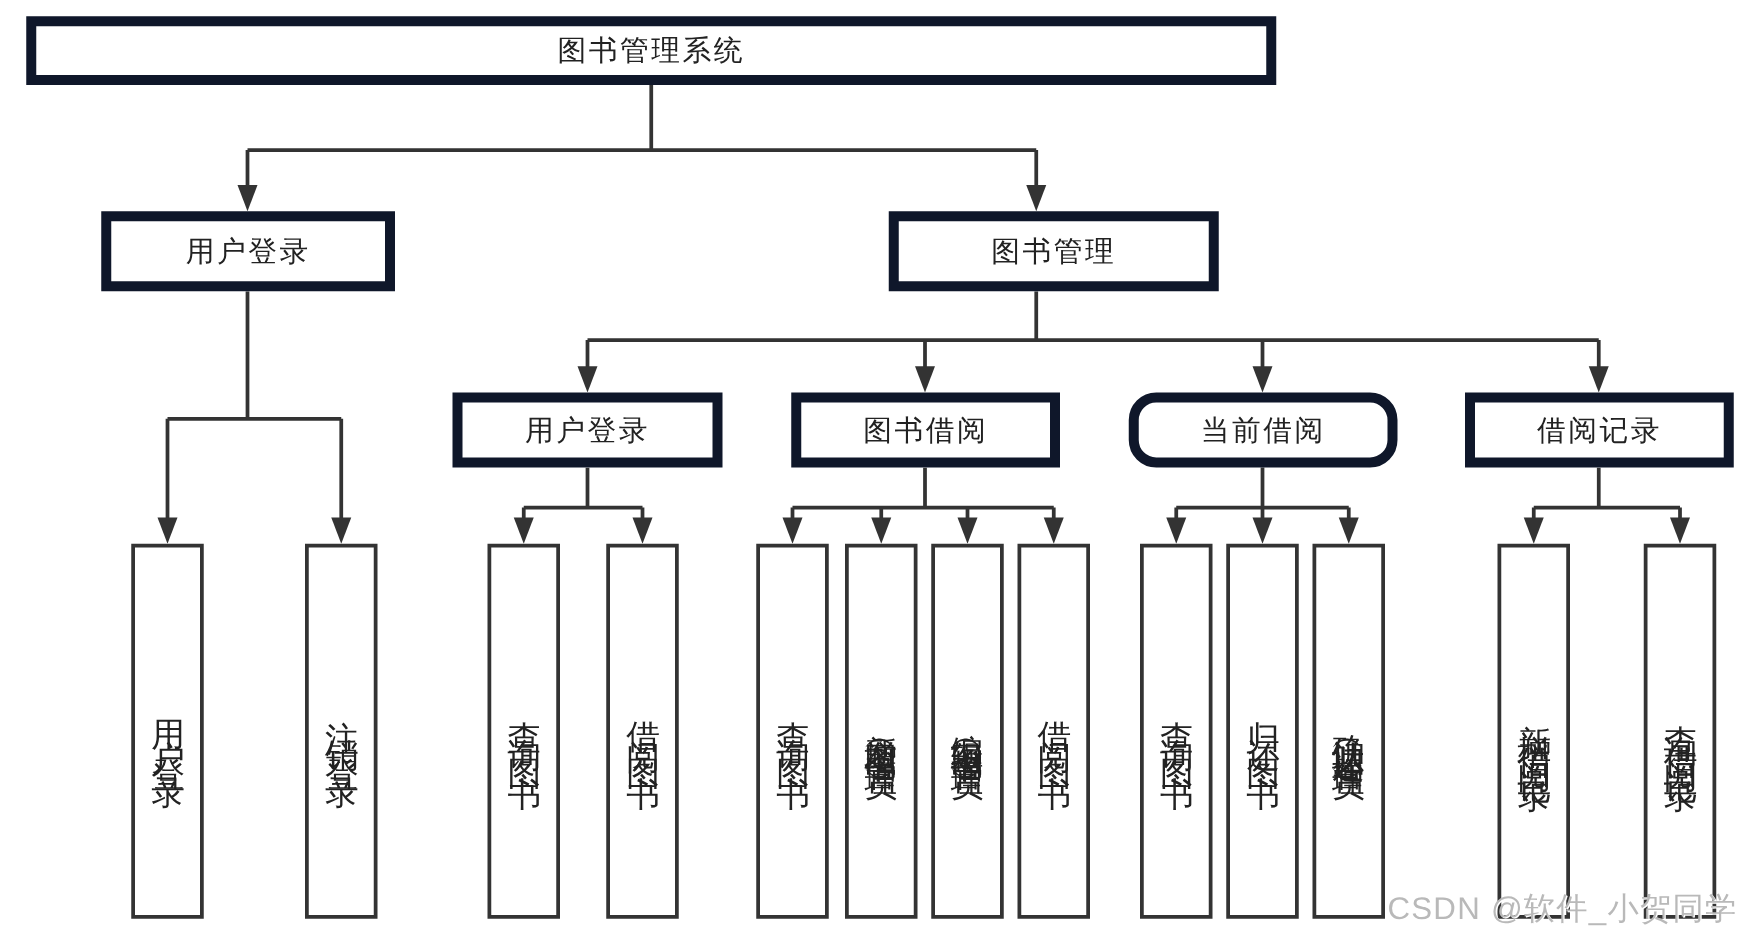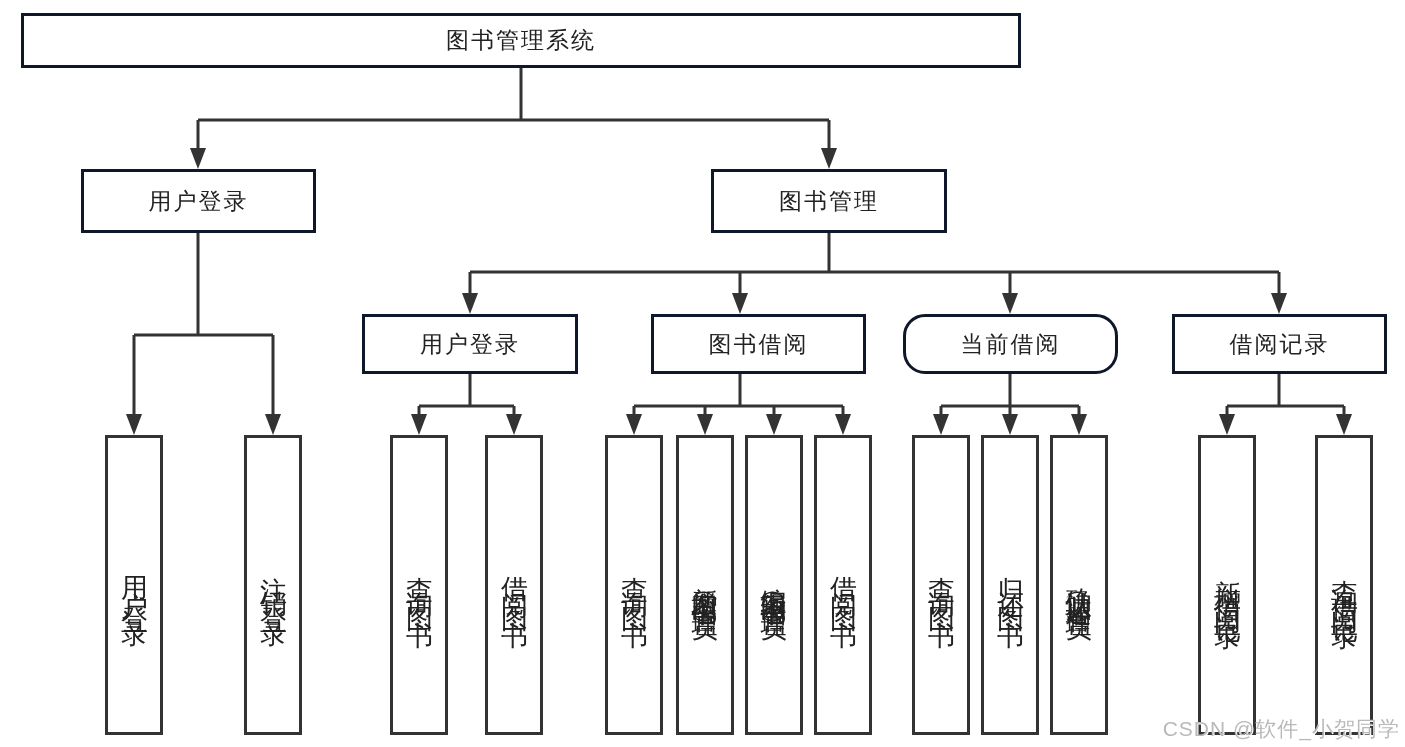--- a/index.html
+++ b/index.html
@@ -3,37 +3,37 @@
 <meta charset="utf-8">
 <style>
   html,body{margin:0;padding:0;background:#ffffff;}
   .canvas{
     position:relative;width:1405px;height:747px;background:#ffffff;
     font-family:"Liberation Sans",sans-serif;color:#222222;overflow:hidden;
   }
   .connectors{position:absolute;left:0;top:0;}
   .node{
     position:absolute;box-sizing:border-box;background:#ffffff;
-    border:3px solid #0f172a;display:flex;align-items:center;justify-content:center;
+    border:8px solid #0f172a;display:flex;align-items:center;justify-content:center;
     font-size:23px;letter-spacing:2px;white-space:nowrap;z-index:1;
   }
   .leaf{
     position:absolute;box-sizing:border-box;background:#ffffff;
     border:3px solid #333333;display:flex;align-items:center;justify-content:center;
     z-index:1;
   }
   .leaf span{
     writing-mode:vertical-rl;text-orientation:mixed;
     font-size:27px;letter-spacing:15px;line-height:1;white-space:nowrap;
   }
   .leaf.mid span{letter-spacing:9px;}
   .leaf.long span{letter-spacing:4px;font-size:26px;}
   .watermark{
-    position:absolute;right:5px;bottom:4px;z-index:3;
-    color:#b9b9b9;font-size:21px;letter-spacing:1px;
+    position:absolute;right:15px;bottom:4px;z-index:3;
+    color:#b9b9b9;font-size:25px;letter-spacing:1px;
     text-shadow:1px 1px 0 #ffffff;
   }
 </style>
 </head>
 <body>
 
 <div class="canvas">
 
   <svg class="connectors" width="1405" height="747" viewBox="0 0 1405 747">
     <g stroke="#333333" stroke-width="3" fill="none">
@@ -68,28 +68,28 @@
     </g>
   </svg>
 
   <div class="node" style="left:21px;top:13px;width:1000px;height:55px;">
     <span>图书管理系统</span>
   </div>
 
   <div class="node" style="left:81px;top:169px;width:235px;height:64px;">
     <span>用户登录</span>
   </div>
-  <div class="node" style="left:711px;top:169px;width:236px;height:64px;">
+  <div class="node" style="left:711px;top:169px;width:264px;height:64px;">
     <span>图书管理</span>
   </div>
 
   <div class="node" style="left:362px;top:314px;width:216px;height:60px;">
     <span>用户登录</span>
   </div>
-  <div class="node" style="left:633px;top:314px;width:215px;height:60px;margin-left:18px;">
+  <div class="node" style="left:633px;top:314px;width:215px;height:60px;">
     <span>图书借阅</span>
   </div>
   <div class="node" style="left:903px;top:314px;width:215px;height:60px;border-radius:22px;">
     <span>当前借阅</span>
   </div>
   <div class="node" style="left:1172px;top:314px;width:215px;height:60px;">
     <span>借阅记录</span>
   </div>
 
   <div class="leaf" style="left:105px;top:435px;width:58px;height:300px;">

